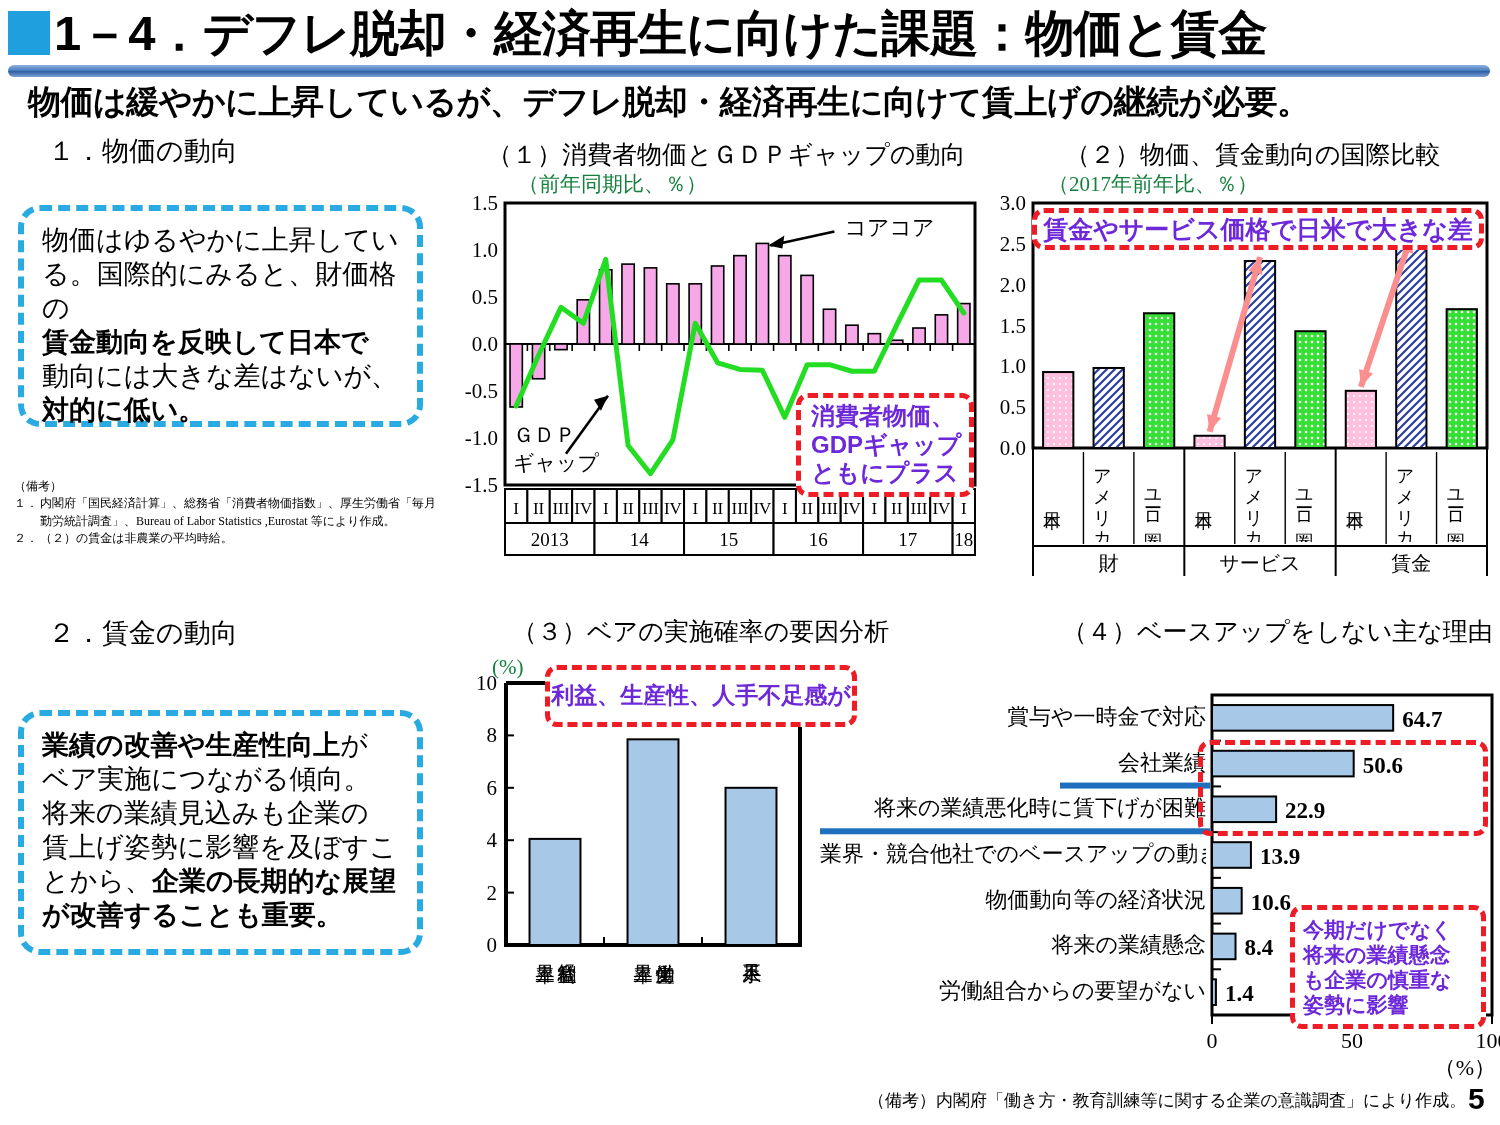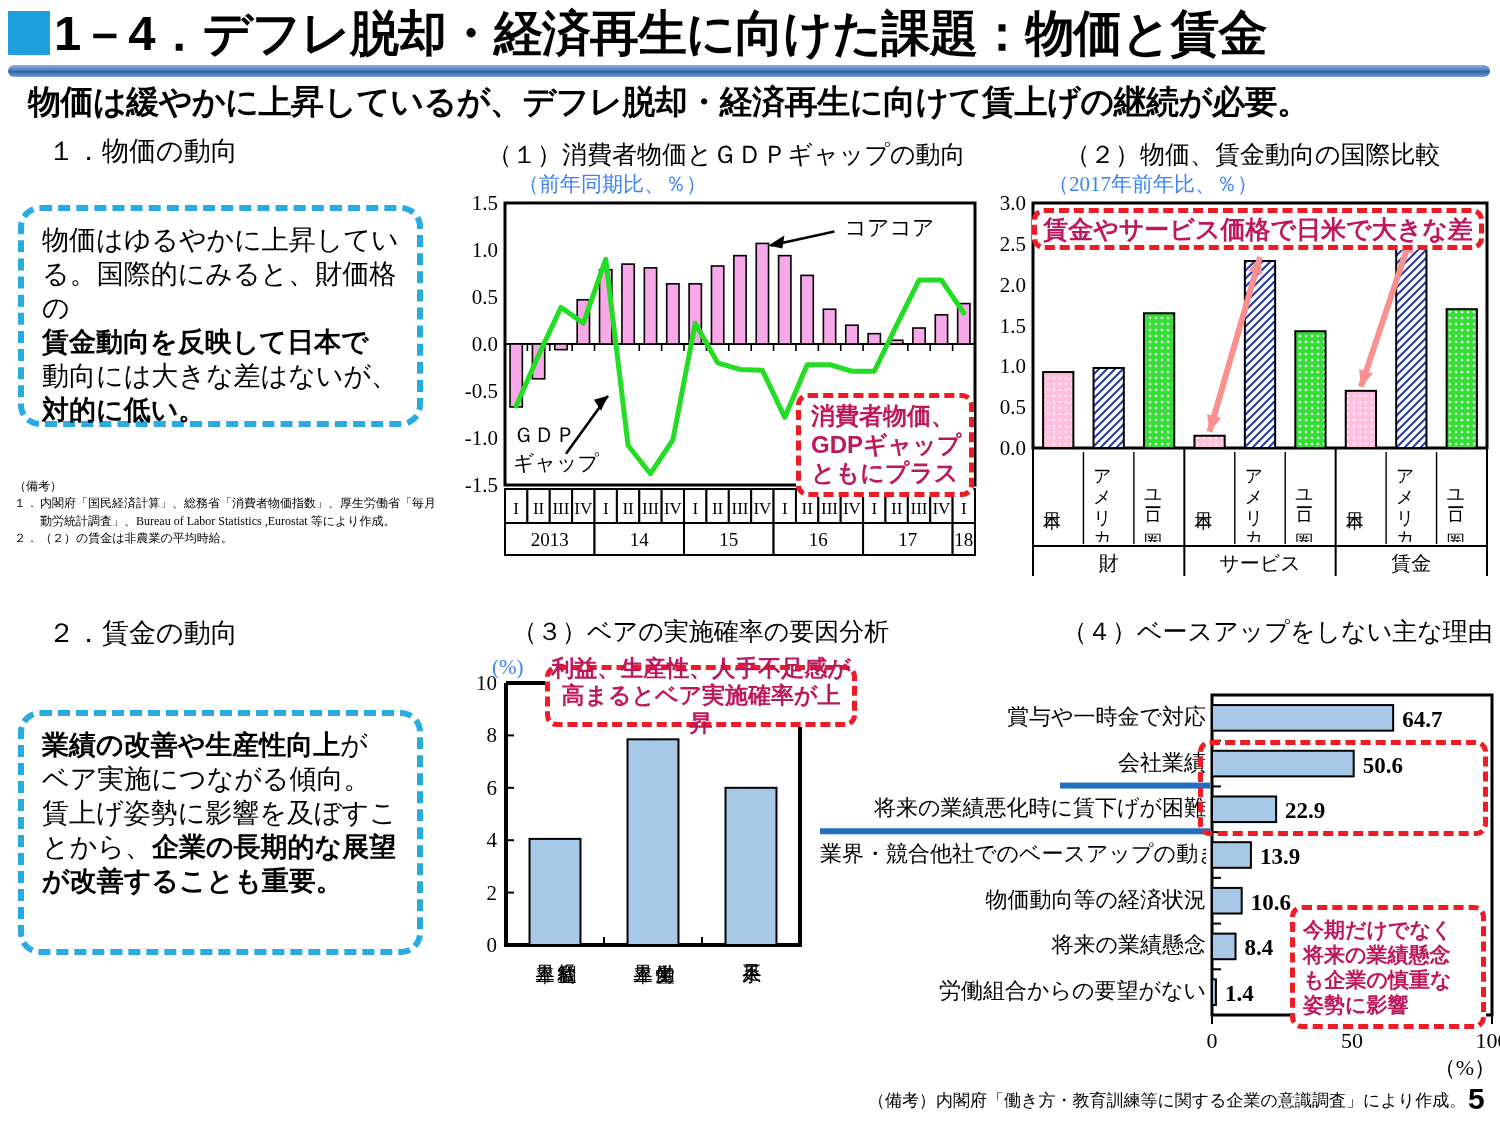--- a/index.html
+++ b/index.html
@@ -45,28 +45,28 @@
     font-family:Liberation Mono, monospace;
     font-size:27px;line-height:1.26;color:#000;
   }
   .cyan-box b{font-weight:bold;}
 
   
   .red-box{
     border:5px dashed #ee1c25;border-radius:12px;
     box-sizing:border-box;background:#fff;
     font-family:"Liberation Sans", sans-serif;
-    font-weight:bold;color:#be185d;line-height:1.2;
+    font-weight:bold;color:#6d28d9;line-height:1.2;
     display:flex;align-items:center;justify-content:center;
     text-align:center;
   }
 
   
   .chart-title{font-size:25px;white-space:nowrap;}
-  .chart-unit{font-size:21px;white-space:nowrap;color:#3b82f6;}
+  .chart-unit{font-size:21px;white-space:nowrap;color:#15803d;}
 
   
   #notes{left:14px;top:478px;width:430px;font-size:12px;line-height:1.45;}
   #notes .nrow{display:flex;}
   #notes .nnum{width:26px;flex:none;}
   #footnote{left:868px;top:1089px;font-size:17px;white-space:nowrap;}
   #pagenum{left:1468px;top:1082px;font-family:"Liberation Sans",sans-serif;
            font-weight:bold;font-size:30px;}
 
   
@@ -103,20 +103,21 @@
     <div class="nnum">２．</div>
     <div>（２）の賃金は非農業の平均時給。</div>
   </div>
 </div>
 
 <div class="abs section-head" style="left:48px;top:615px;">２．賃金の動向</div>
 
 <div class="abs cyan-box" style="left:18px;top:710px;width:405px;height:245px;">
   <div><b>業績の改善や生産性向上</b><span>が</span></div>
   <div>ベア実施につながる傾向。</div>
+  <div>将来の業績見込みも企業の</div>
   <div>賃上げ姿勢に影響を及ぼすこ</div>
   <div><span>とから、</span><b>企業の長期的な展望</b></div>
   <div><b>が改善することも重要。</b></div>
 </div>
 
 <div class="abs chart-title" style="left:487px;top:138px;">（１）消費者物価とＧＤＰギャップの動向</div>
 <div class="abs chart-unit" style="left:518px;top:170px;">（前年同期比、％）</div>
 <div class="abs" id="chart1-host" style="left:455px;top:195px;width:530px;height:385px;"><svg width="530" height="385" viewBox="0 0 530 385">
       <text x="43" y="15" font-size="21" text-anchor="end" font-family="&quot;Liberation Serif&quot;, serif" fill="#000">1.5</text>
       <line x1="50" y1="8" x2="58" y2="8" stroke="#000" stroke-width="2"></line>
@@ -400,21 +401,20 @@
 <div class="abs red-box" style="left: 796px; top: 393px; width: 178px; height: 104px; font-size: 24px; flex-direction: column; align-items: flex-start; padding-left: 10px;">
     <div>消費者物価、</div>
     <div>GDPギャップ</div>
     <div>ともにプラス</div>
   </div>
 <div class="abs red-box" style="left: 1032px; top: 208px; width: 452px; height: 42px; font-size: 25px;">
     <div>賃金やサービス価格で日米で大きな差</div>
   </div>
 <div class="abs red-box" style="left: 545px; top: 665px; width: 312px; height: 62px; font-size: 23px; flex-direction: column;">
     <div>利益、生産性、人手不足感が</div>
-    <div>高まるとベア実施確率が上昇</div>
   </div>
 <div class="abs red-box" style="left: 1198px; top: 740px; width: 290px; height: 96px; background: transparent;"></div>
 <div class="abs red-box" style="left: 1290px; top: 905px; width: 196px; height: 124px; font-size: 21px; flex-direction: column; align-items: flex-start; padding-left: 8px;">
     <div>今期だけでなく</div>
     <div>将来の業績懸念</div>
     <div>も企業の慎重な</div>
     <div>姿勢に影響</div>
   </div>
 
 </body></html>

